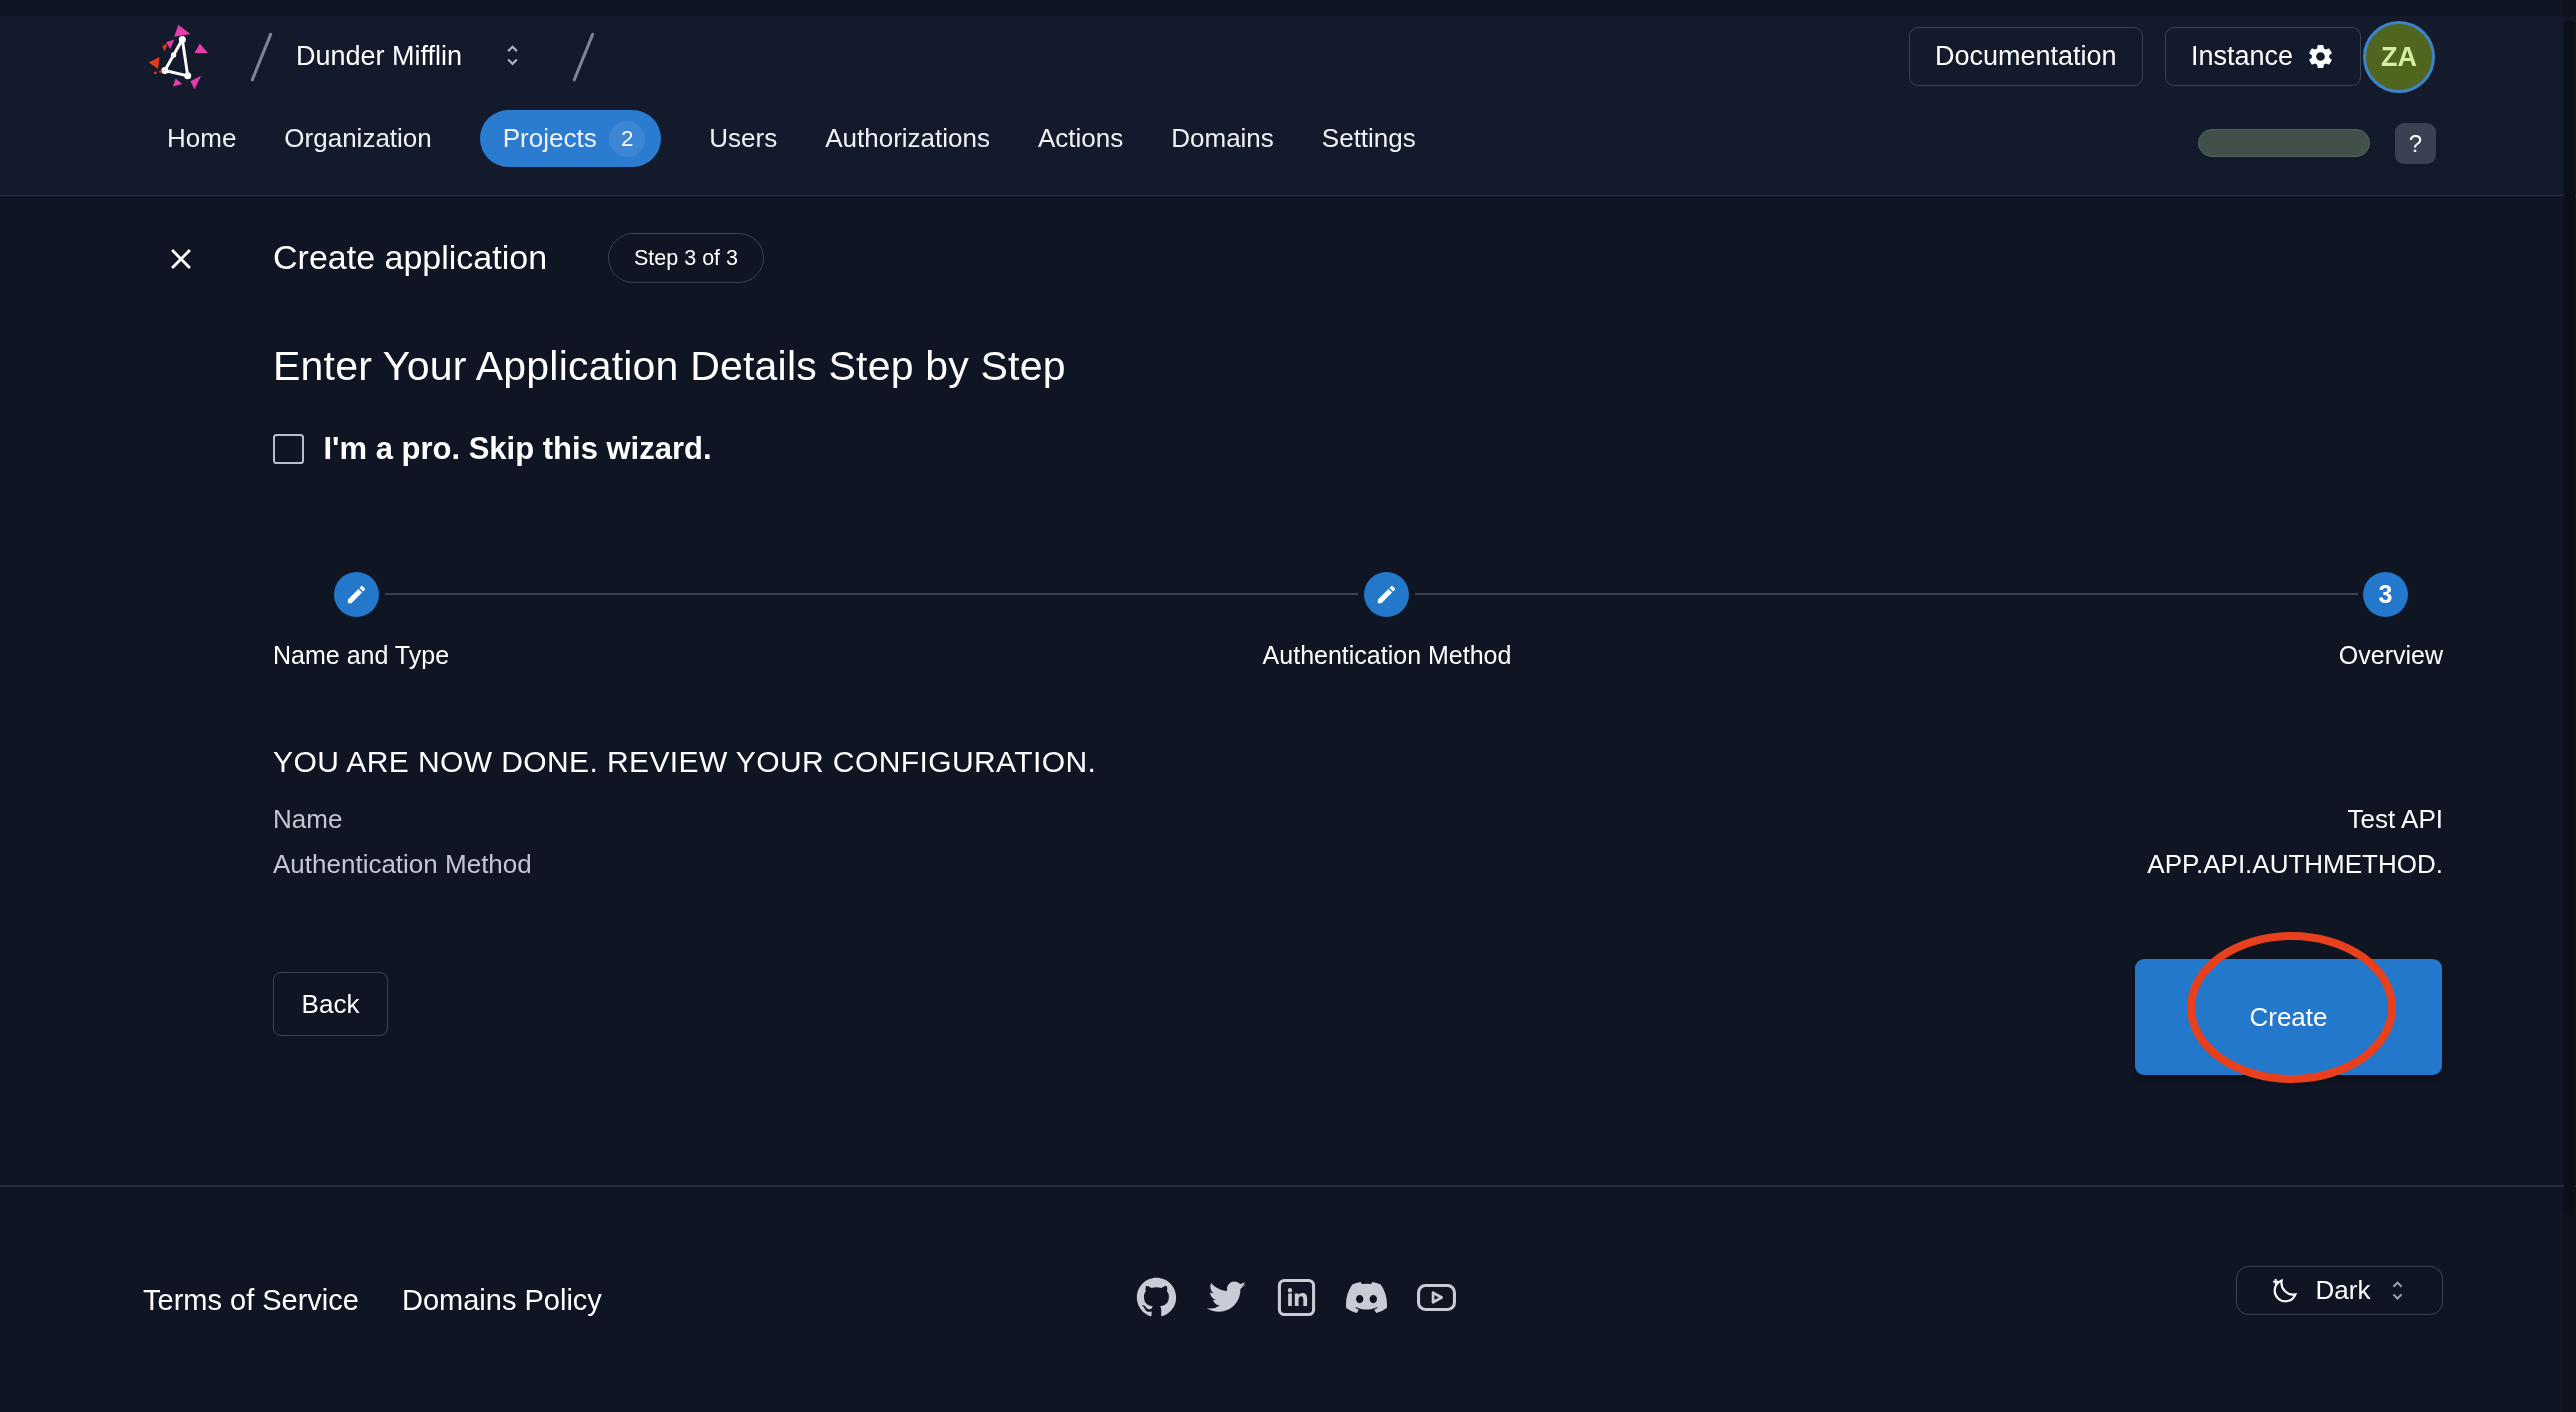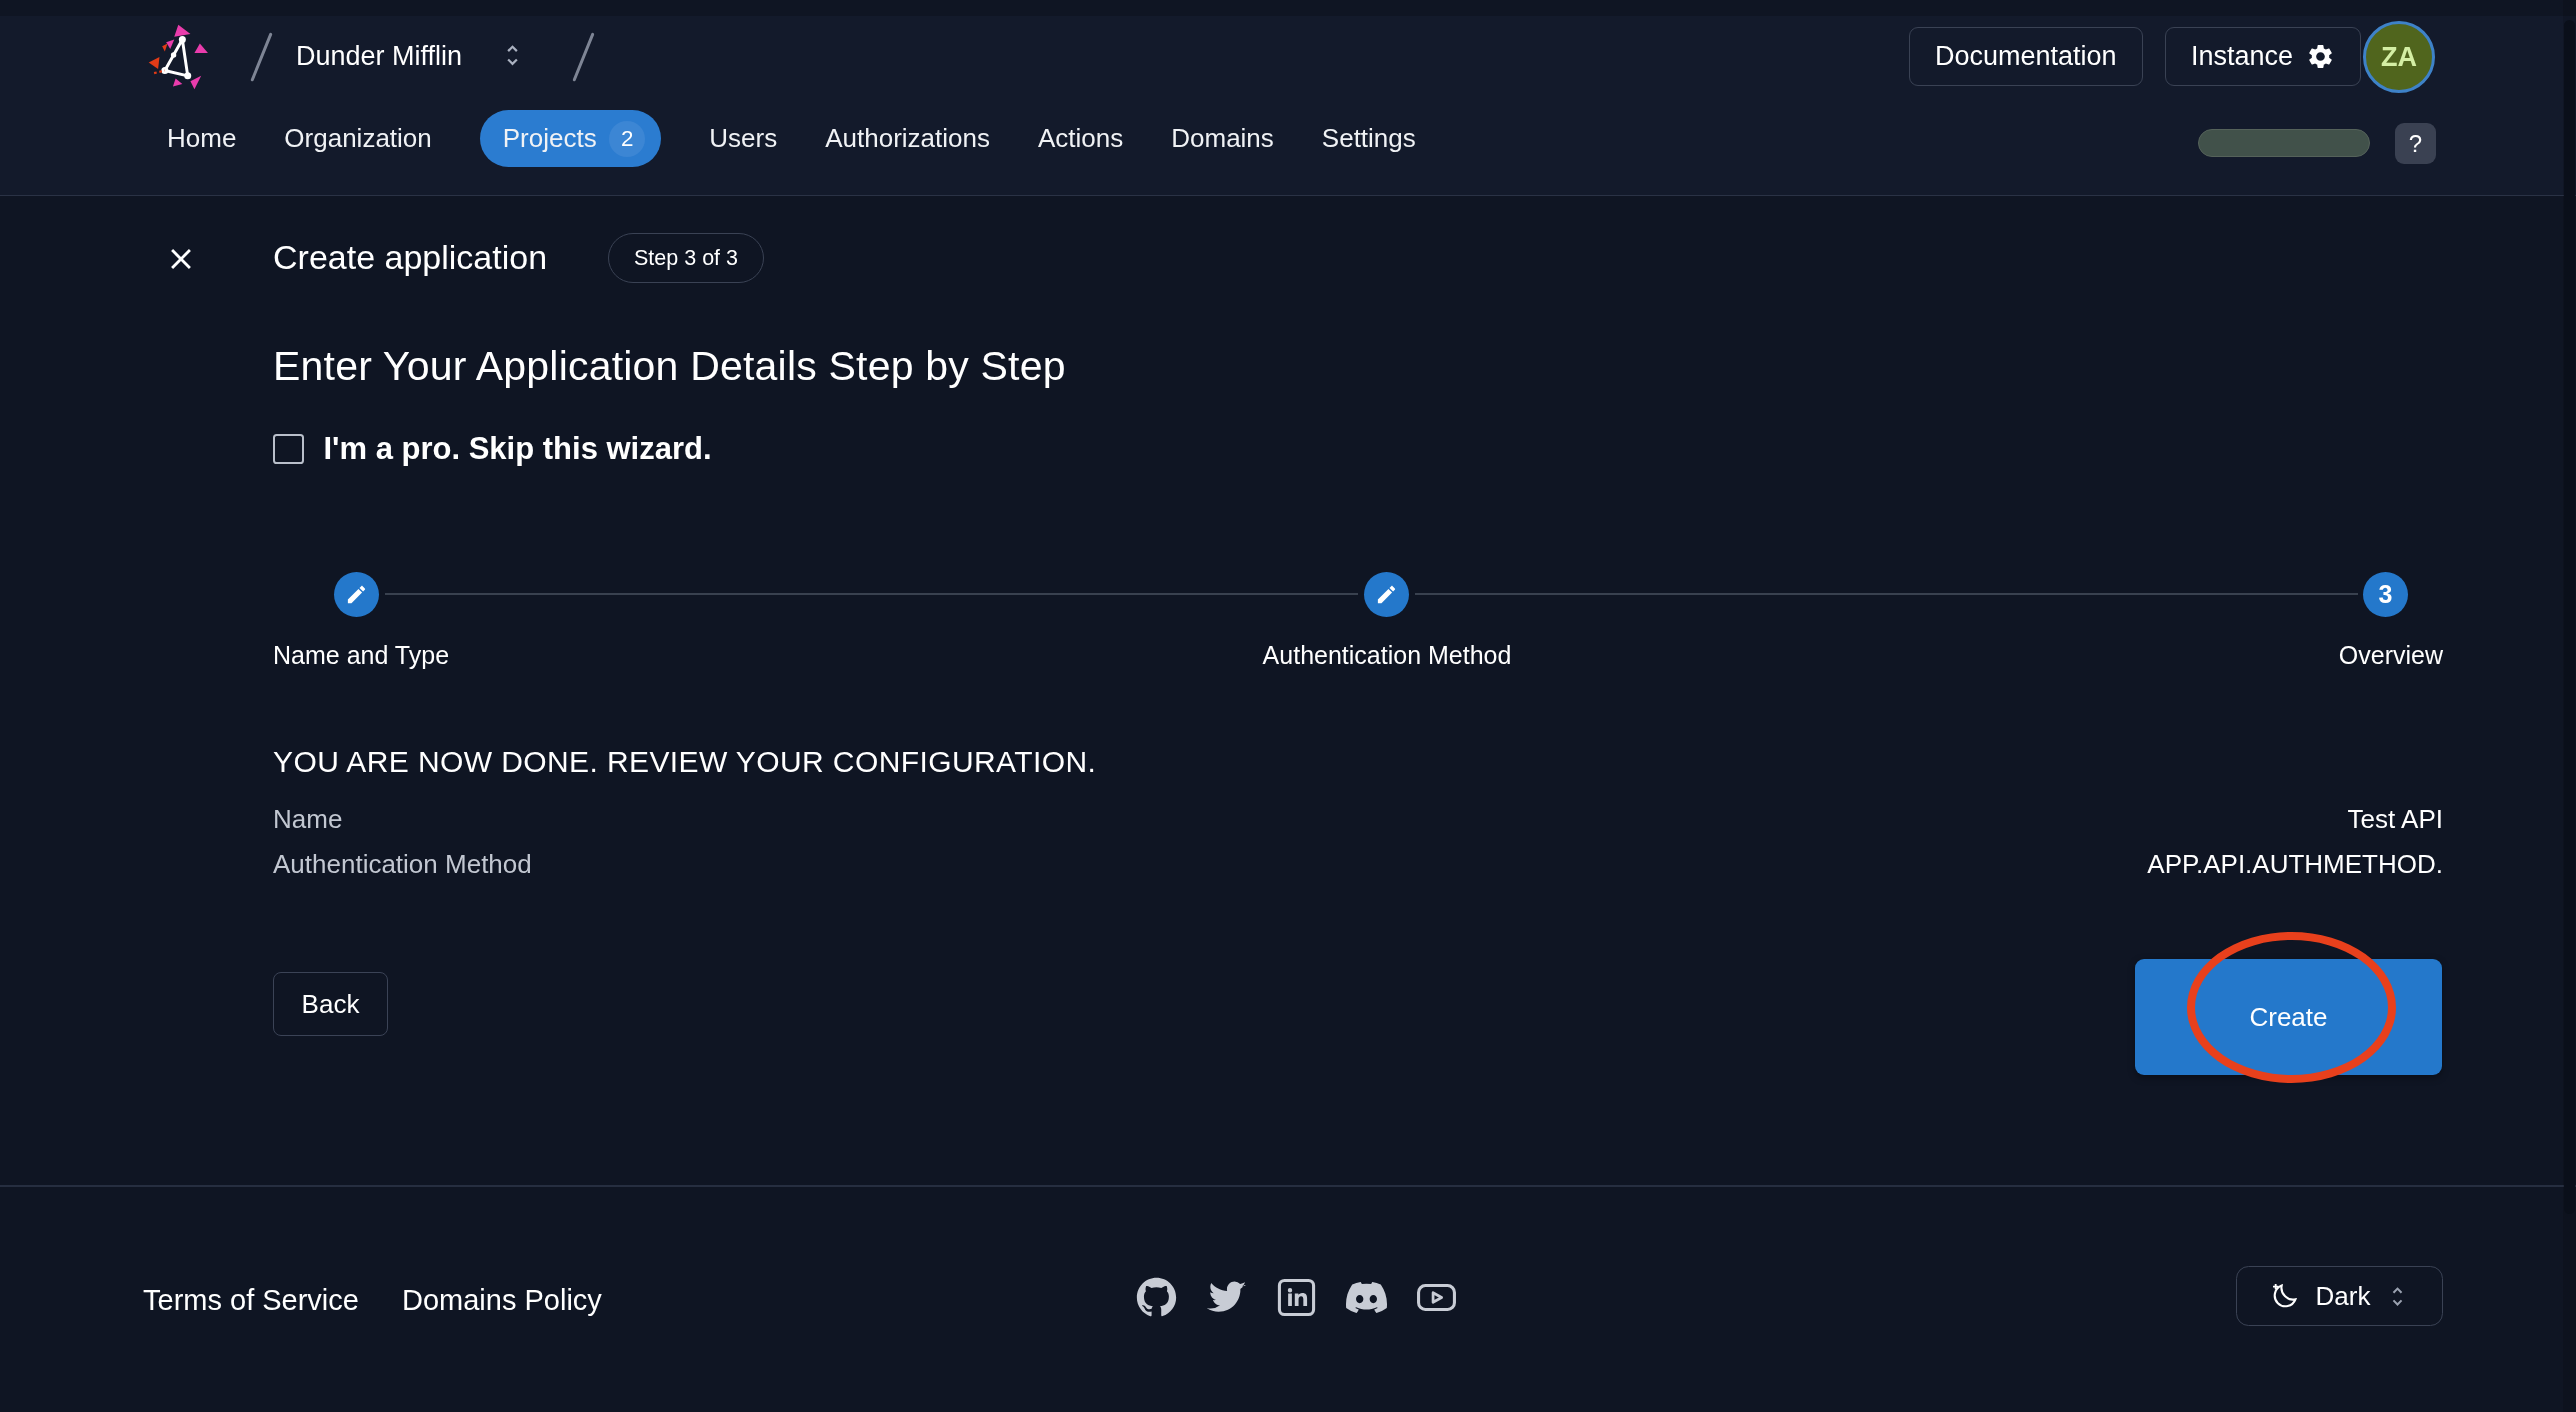--- a/index.html
+++ b/index.html
@@ -98,21 +98,21 @@
     position:absolute; left:2187px; top:932px; width:209px; height:151px;
     border:8px solid #e8401c; border-radius:50%; pointer-events:none;
   }
   
   .footer-divider { position:absolute; left:0; top:1185px; width:2576px; height:1.8px; background:#262e40; }
   .footer-link { position:absolute; top:1284px; font-size:29px; color:#fff; cursor:pointer; }
   .fl1 { left:143px; } .fl2 { left:402px; }
   .socials { position:absolute; left:1136px; top:1277px; display:flex; gap:29px; align-items:center; }
   .social { width:41px; height:41px; color:#c8ccd5; cursor:pointer; }
   .theme-btn {
-    position:absolute; left:2236px; top:1266px; width:207px; height:60px;
+    position:absolute; left:2236px; top:1266px; width:207px; height:49px;
     border:1.8px solid #3a4254; border-radius:12.6px; background:transparent;
     display:flex; align-items:center; justify-content:center; gap:14.4px;
     color:#fff; font-size:26px; cursor:pointer;
   }
   
   .scroll-track { position:absolute; right:0; top:0; width:12.6px; height:1413px; background:rgba(0,0,0,0.12); }
   .scroll-thumb { position:absolute; right:0.9px; top:20px; width:10.8px; height:1194px; border-radius:6.3px; background:#0a0f1a; }
   svg { display:block; }
 </style>
 </head>

